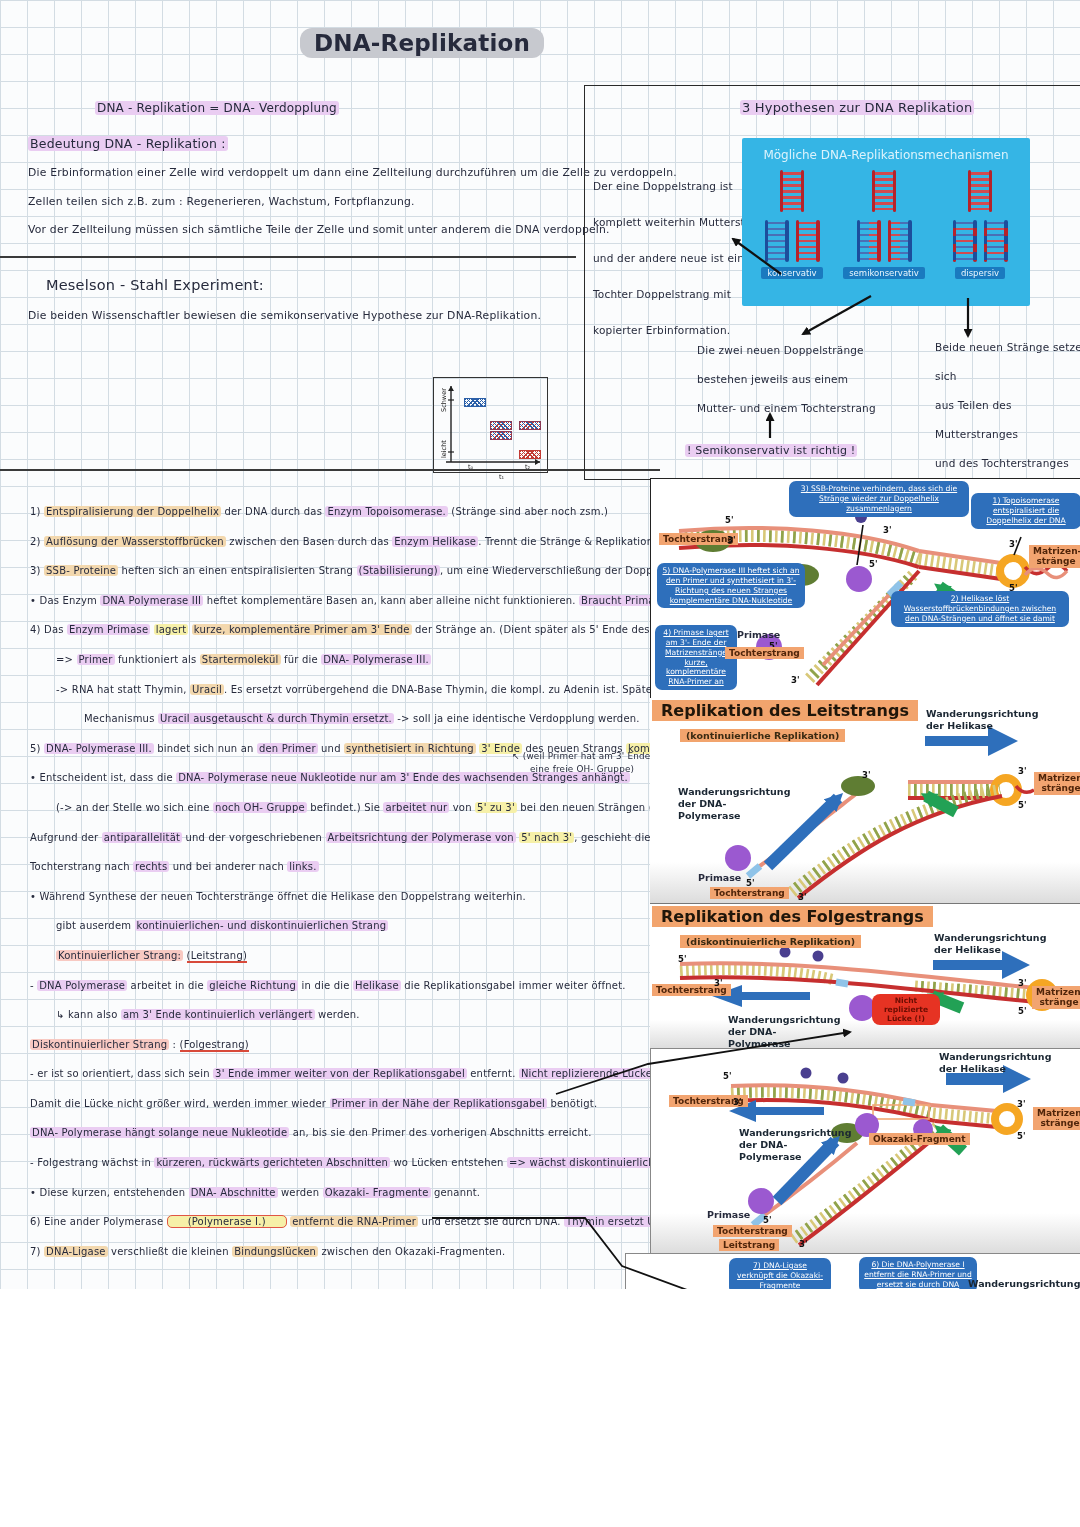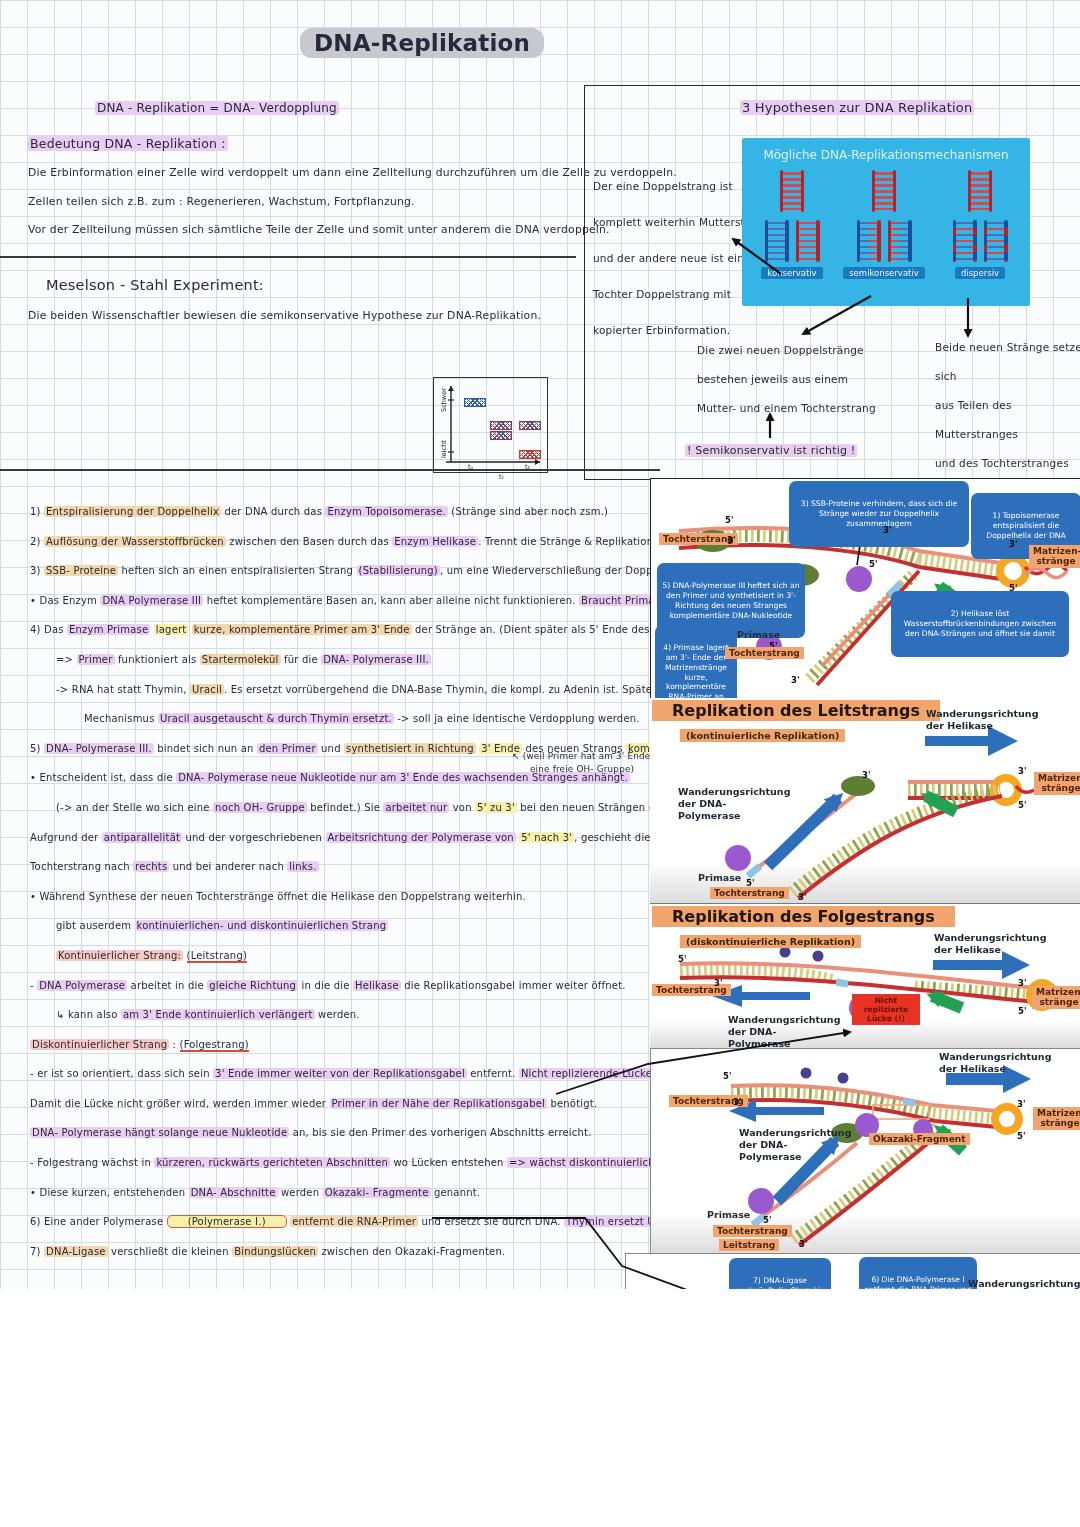--- a/index.html
+++ b/index.html
@@ -20,25 +20,25 @@
   .hl-rb{background:#f6f0a8;border:1.5px solid #e05545;border-radius:5px;padding:0 20px;}
   .hl-u{box-shadow:0 2px 0 #d84a3a;}
   .nline{height:29.6px;white-space:nowrap;font-size:10px;}
   .ind0{padding-left:30px}.ind1{padding-left:56px}.ind2{padding-left:84px}
   .divider{position:absolute;height:2px;background:#3a3a3a;}
   
   .dia{position:absolute;background:linear-gradient(180deg,#ffffff 80%,#dcdcdc 100%);}
   .chip{position:absolute;background:#f2a470;color:#50250a;font-weight:bold;
         font-size:9px;line-height:1.15;padding:1px 4px;text-align:center;}
   .dheader{position:absolute;background:#f2a46d;color:#20160a;font-weight:bold;
-        font-size:16px;padding:1px 20px;}
+        font-size:16px;padding:1px 9px;}
   .dsub{position:absolute;background:#f2a46d;color:#3a2a12;font-weight:bold;
         font-size:9.5px;padding:1px 6px;}
   .callout{position:absolute;background:#2e6fbb;color:#fff;border-radius:7px;
-        padding:18px 5px;font-size:7.6px;line-height:1.3;text-align:center;}
+        padding:3px 5px;font-size:7.6px;line-height:1.3;text-align:center;text-decoration:underline;}
   .dirlabel{position:absolute;font-weight:bold;font-size:9.5px;color:#1b2733;line-height:1.25;}
   .prime{position:absolute;font-weight:bold;font-size:8.5px;color:#111;}
   .redchip{position:absolute;background:#e63323;color:#6b0d02;font-weight:bold;
         font-size:7.6px;line-height:1.2;padding:2px 4px;text-align:center;}
   
   .hypobox{position:absolute;border:1.7px solid #2a2a2a;margin-left:12px;}
   .bluepanel{position:absolute;background:#35b5e5;border-radius:2px;}
   .panel-title{position:absolute;width:100%;text-align:center;color:#dcf3fc;font-size:12px;}
   .mechcol{position:absolute;width:84px;display:flex;flex-direction:column;align-items:center;}
   .ladder{display:flex;width:24px;height:42px;}
@@ -376,21 +376,21 @@
       <circle cx="392" cy="91" r="12" fill="none" stroke="#f5a623" stroke-width="8"></circle>
       <polygon points="160,88 92,88 92,81 62,92 92,103 92,96 160,96" fill="#2e6fbb"></polygon>
     </svg>
     <div class="dheader" style="left:2px;top:2px;">Replikation des Folgestrangs</div>
     <div class="dsub" style="left:30px;top:31px;">(diskontinuierliche Replikation)</div>
     <div class="dirlabel" style="left:284px;top:28px;width:110px;">Wanderungsrichtung der Helikase</div>
     <div class="prime" style="left:28px;top:50px;">5'</div>
     <div class="chip" style="left:2px;top:80px;">Tochterstrang</div>
     <div class="prime" style="left:64px;top:74px;">3'</div>
     <div class="dirlabel" style="left:78px;top:110px;width:110px;">Wanderungsrichtung der DNA-Polymerase</div>
-    <div class="redchip" style="left:202px;top:90px;width:60px;">Nicht replizierte Lücke (!)</div>
+    <div class="redchip" style="left:222px;top:90px;width:60px;border-radius:8px;">Nicht replizierte Lücke (!)</div>
     <div class="chip" style="left:382px;top:82px;width:46px;">Matrizen-stränge</div>
     <div class="prime" style="left:368px;top:74px;">3'</div>
     <div class="prime" style="left:368px;top:102px;">5'</div>
   </div>
 
   <div class="dia" style="left:650px;top:1048px;width:430px;height:205px;border:1px solid #888;">
     <svg width="430" height="205">
       <defs>
         <marker id="gh4" markerWidth="16" markerHeight="16" refX="10" refY="8" orient="auto" markerUnits="userSpaceOnUse">
           <path d="M0,0 L16,8 L0,16 z" fill="#22a155"></path>

